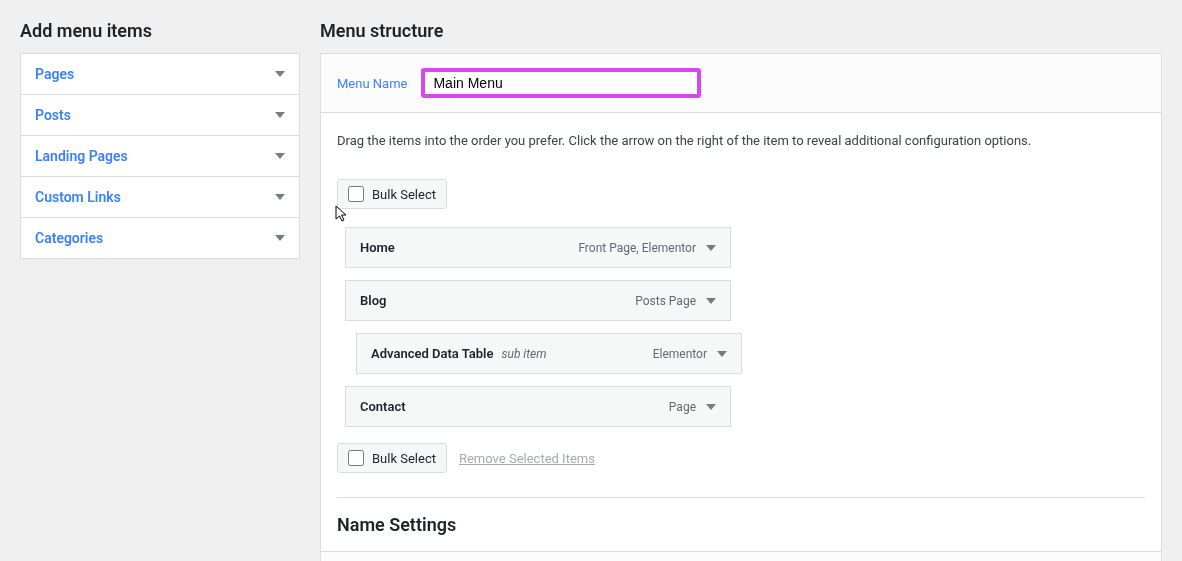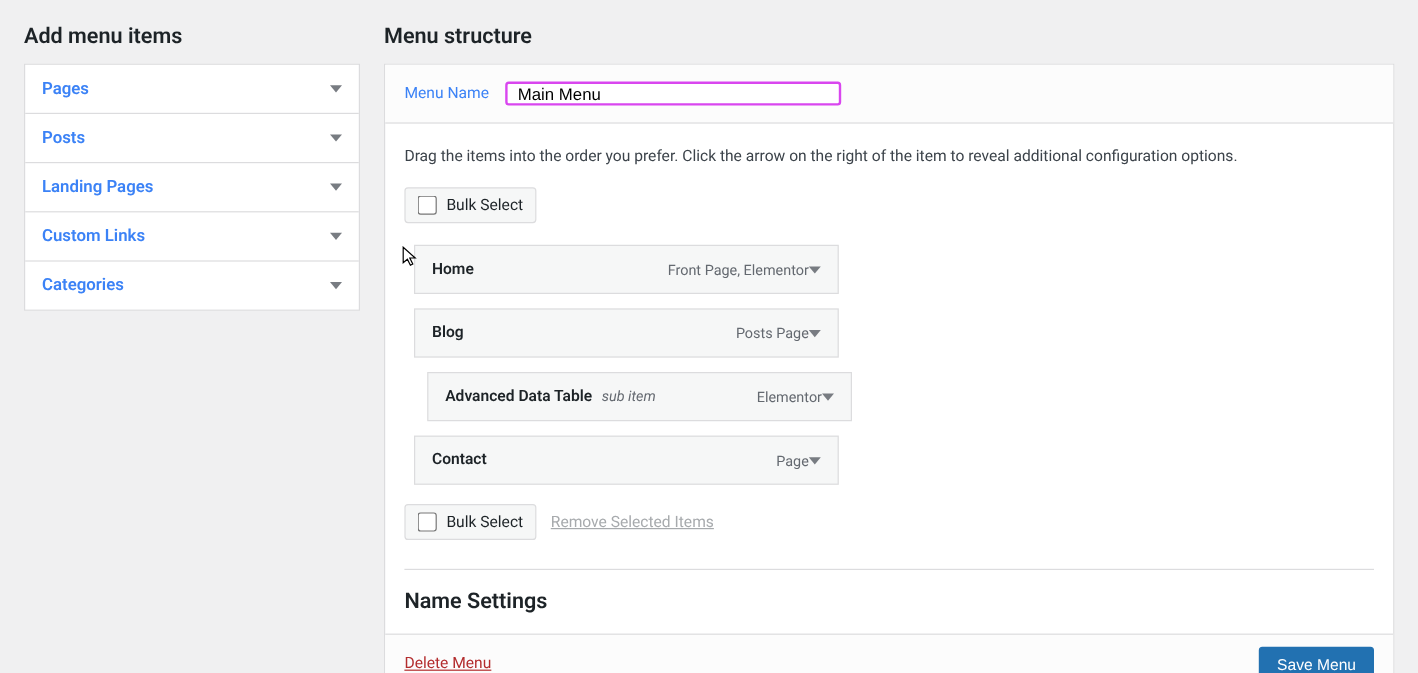--- a/index.html
+++ b/index.html
@@ -9,35 +9,35 @@
 .col-right { flex: 1; }
 h2 { font-size: 18px; font-weight: 600; color: #1d2327; margin-bottom: 12px; }
 .accordion { background: #fff; border: 1px solid #dcdcde; }
 .accordion-item { border-bottom: 1px solid #dcdcde; padding: 12px 14px; display: flex; justify-content: space-between; align-items: center; cursor: pointer; }
 .accordion-item:last-child { border-bottom: none; }
 .accordion-item span.title { font-size: 14px; font-weight: 600; color: #3b82f6; }
 .chevron { width: 0; height: 0; border-left: 5px solid transparent; border-right: 5px solid transparent; border-top: 6px solid #787c82; }
 .panel { border: 1px solid #dcdcde; background: #fff; }
 .panel-header { background: #fcfcfc; border-bottom: 1px solid #dcdcde; padding: 14px 16px; display: flex; align-items: center; gap: 14px; }
 .panel-header label { font-size: 13px; color: #3b82f6; }
-.panel-header input[type=text] { border: 2px solid #d946ef; background: #fff; padding: 4px 8px; font-size: 14px; width: 280px; height: 20px; border-radius: 3px; }
+.panel-header input[type=text] { border: 4px solid #d946ef; background: #fff; padding: 4px 8px; font-size: 14px; width: 280px; height: 30px; border-radius: 3px; }
 .panel-body { padding: 20px 16px 16px 16px; }
-.instr { font-size: 13px; color: #3c434a; margin-bottom: 18px; }
+.instr { font-size: 13px; color: #3c434a; margin-bottom: 31px; }
 .bulk-row { display: flex; align-items: center; gap: 12px; margin-bottom: 18px; }
 .bulk-check { display: inline-flex; align-items: center; gap: 8px; border: 1px solid #dcdcde; background: #f6f7f7; padding: 6px 10px; border-radius: 3px; }
 .bulk-check input { width: 16px; height: 16px; border: 1px solid #8c8f94; border-radius: 3px; }
 .bulk-check span { font-size: 13px; }
 .remove-link { color: #a7aaad; text-decoration: underline; font-size: 13px; cursor: default; }
 .menu-list { margin: 8px 0 16px 8px; }
-.menu-item { background: #f6f7f7; border: 1px solid #dcdcde; display: flex; justify-content: space-between; align-items: center; padding: 12px 14px; width: 354px; margin-bottom: 12px; cursor: move; }
+.menu-item { background: #f6f7f7; border: 1px solid #dcdcde; display: flex; justify-content: space-between; align-items: center; padding: 12px 14px; width: 386px; margin-bottom: 12px; cursor: move; }
 .menu-item.sub { margin-left: 11px; }
 .mi-left { display: flex; align-items: baseline; gap: 8px; }
 .mi-title { font-weight: 600; font-size: 13px; }
 .mi-sub { font-style: italic; color: #646970; font-size: 12px; }
-.mi-right { display: flex; align-items: center; }
+.mi-right { display: flex; align-items: center; gap: 10px; }
 .mi-type { color: #646970; font-size: 12px; }
 .mi-chevron { width: 0; height: 0; border-left: 5px solid transparent; border-right: 5px solid transparent; border-top: 6px solid #787c82; cursor: pointer; }
 .settings-head { font-size: 18px; font-weight: 600; border-top: 1px solid #dcdcde; padding-top: 16px; margin-top: 24px; }
 .panel-footer { background: #fcfcfc; border-top: 1px solid #dcdcde; padding: 10px 16px; display: flex; justify-content: space-between; align-items: center; }
 .delete-link { color: #b32d2e; text-decoration: underline; font-size: 13px; }
 .save-btn { background: #2271b1; color: #fff; border: 1px solid #2271b1; border-radius: 3px; padding: 6px 14px; font-size: 13px; cursor: pointer; }
 .cursor { position: absolute; left: 335px; top: 205px; pointer-events: none; }
 </style>
 </head>
 <body>

